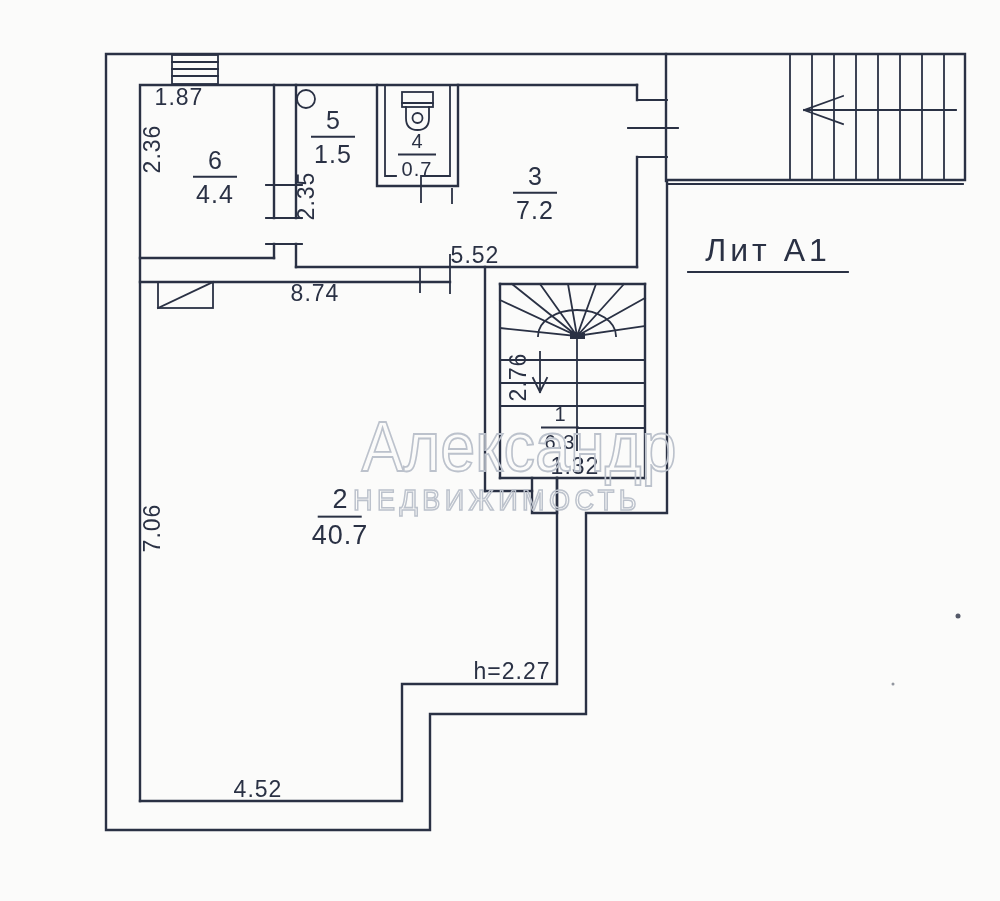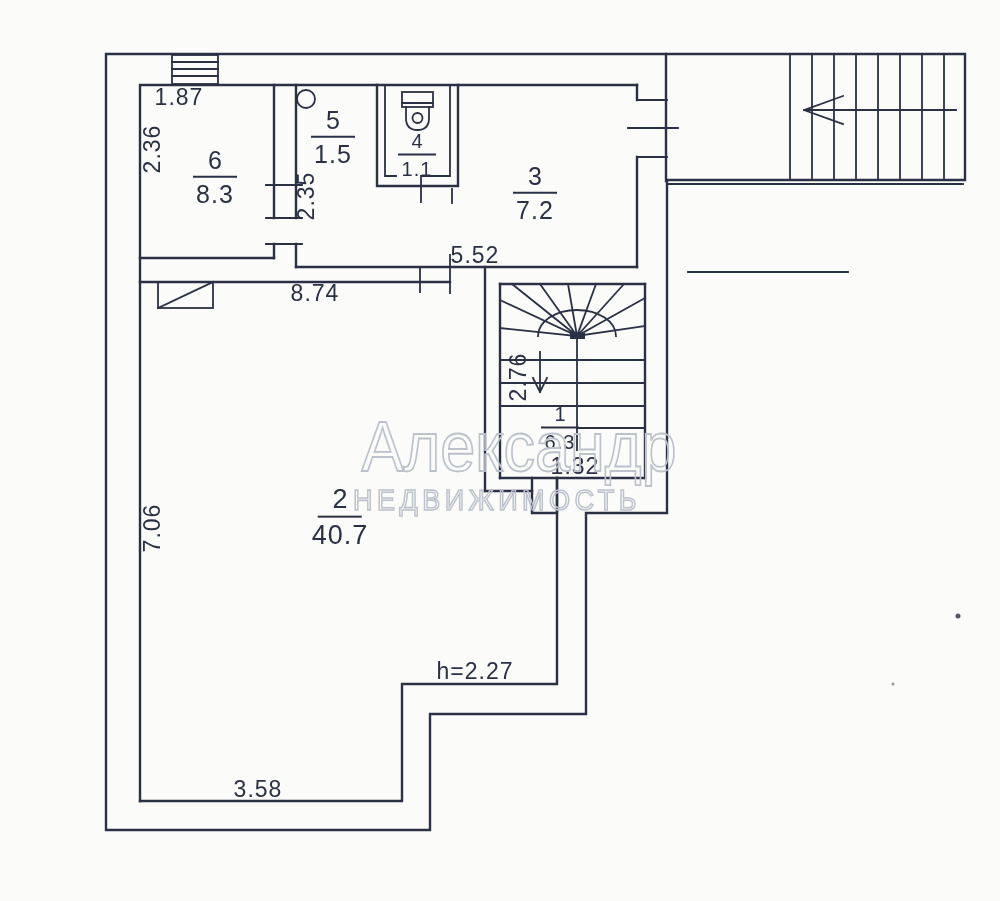--- a/index.html
+++ b/index.html
@@ -116,29 +116,29 @@
     </g>
 
     <path class="d" d="M688,272 H848"></path>
 
     <circle class="f" cx="958" cy="616" r="2.5" opacity="0.8"></circle>
     <circle class="f" cx="893" cy="684" r="1.5" opacity="0.5"></circle>
   </svg>
 
   <div class="room-label" style="left:215px;top:177px">
     <span class="num">6</span>
-    <span class="area">8.3</span>
+    <span class="area">4.4</span>
   </div>
   <div class="room-label" style="left:333px;top:137px">
     <span class="num">5</span>
     <span class="area">1.5</span>
   </div>
   <div class="room-label small" style="left:417px;top:155px">
     <span class="num">4</span>
-    <span class="area">1.1</span>
+    <span class="area">0.7</span>
   </div>
   <div class="room-label" style="left:535px;top:193px">
     <span class="num">3</span>
     <span class="area">7.2</span>
   </div>
   <div class="room-label small" style="left:560px;top:428px">
     <span class="num">1</span>
     <span class="area">6.3</span>
   </div>
   <div class="room-label big" style="left:340px;top:517px">
@@ -147,20 +147,21 @@
   </div>
 
   <div class="lbl" style="left:179px;top:97px">1.87</div>
   <div class="lbl v" style="left:152px;top:149px">2.36</div>
   <div class="lbl v" style="left:306px;top:196px">2.35</div>
   <div class="lbl" style="left:475px;top:255px">5.52</div>
   <div class="lbl" style="left:315px;top:293px">8.74</div>
   <div class="lbl v" style="left:518px;top:377px">2.76</div>
   <div class="lbl" style="left:575px;top:466px">1.32</div>
   <div class="lbl v" style="left:152px;top:528px">7.06</div>
-  <div class="lbl" style="left:475px;top:671px">h=2.27</div>
-  <div class="lbl" style="left:258px;top:789px">3.58</div>
+  <div class="lbl" style="left:512px;top:671px">h=2.27</div>
+  <div class="lbl" style="left:258px;top:789px">4.52</div>
 
+  <div class="liter" style="left:768px;top:250px">Лит А1</div>
 
   <div class="wm l1" style="left:519px;top:447px">Александр</div>
   <div class="wm l2" style="left:497px;top:500px">НЕДВИЖИМОСТЬ</div>
 
 </div>
 
 </body></html>

